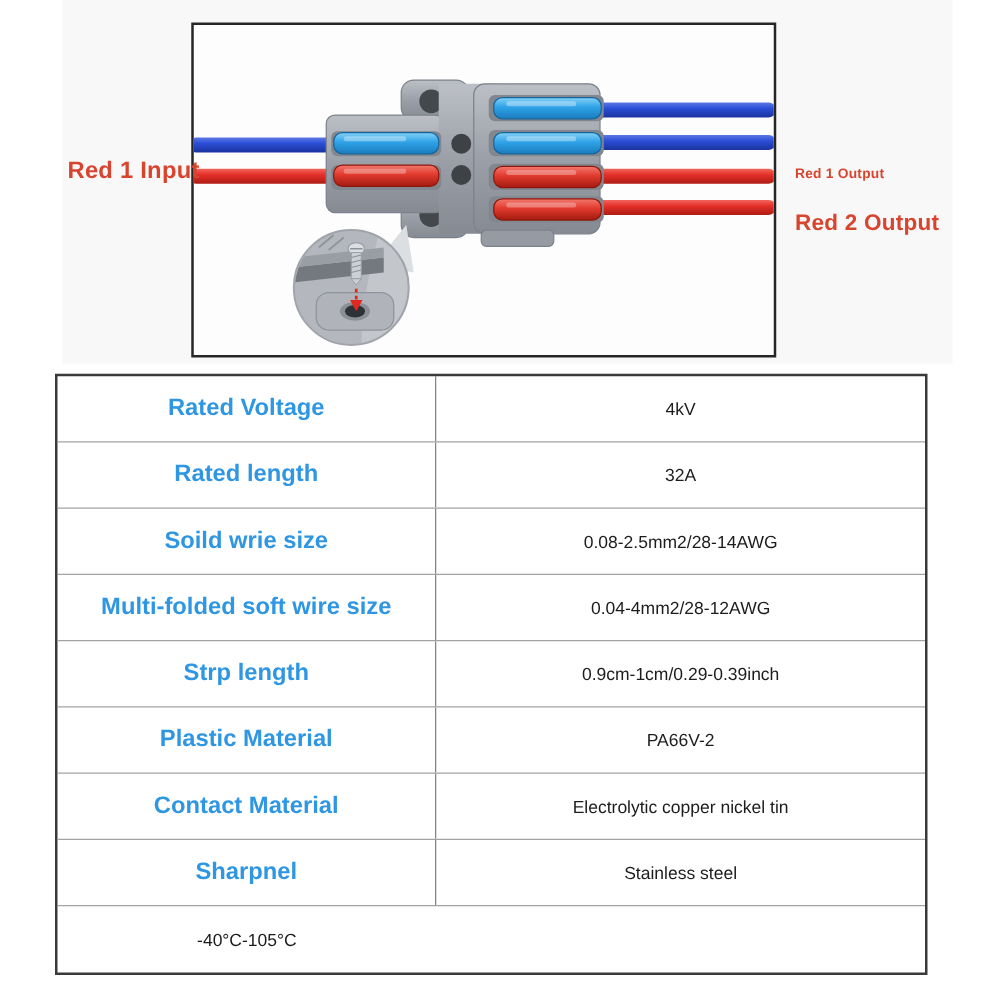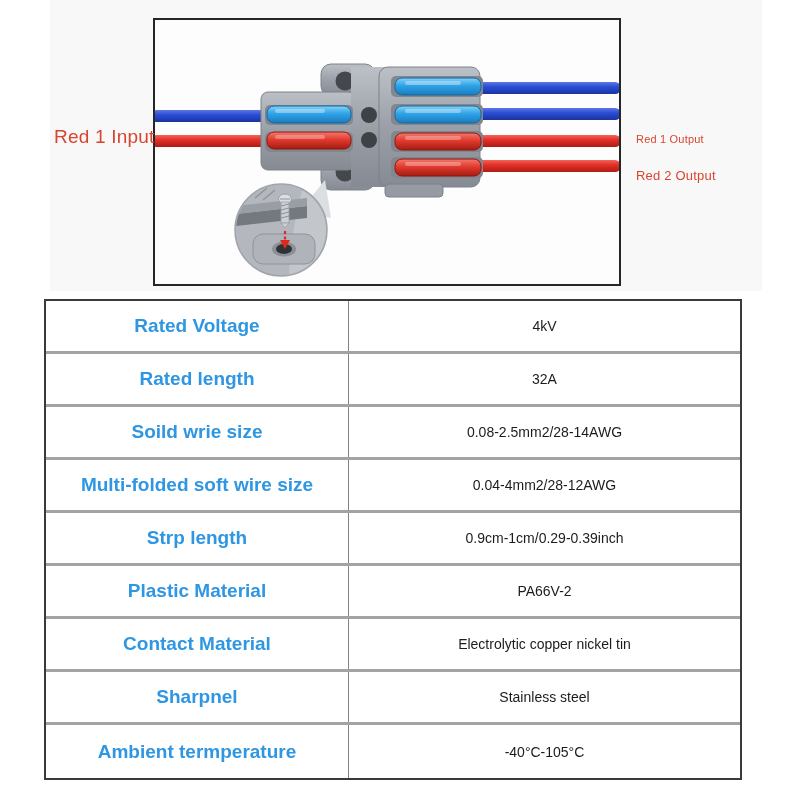--- a/index.html
+++ b/index.html
@@ -11,35 +11,35 @@
   .figure-backdrop{
     position:absolute;left:50px;top:0;width:712px;height:291px;
     background:#f8f8f9;
   }
   .photo-frame{
     position:absolute;left:153px;top:18px;width:464px;height:264px;
     border:2px solid #262626;background:#fdfdfd;
   }
   .photo-frame svg{display:block;}
   .fig-label{
-    position:absolute;color:var(--label-red,#d8452f);font-weight:400;
+    position:absolute;color:var(--label-red,#d8452f);font-weight:700;
     white-space:nowrap;letter-spacing:0.2px;
   }
   .lbl-in{left:54px;top:126px;font-size:19px;}
   .lbl-out1{left:636px;top:133px;font-size:11px;}
-  .lbl-out2{left:636px;top:168px;font-size:13px;}
+  .lbl-out2{left:636px;top:168px;font-size:18px;}
   
   .spec-table{
     position:absolute;left:44px;top:299px;width:698px;height:481px;
     border:2px solid #3a3a3a;background:#ffffff;
     display:grid;grid-template-rows:repeat(9,1fr);box-sizing:border-box;
   }
   .spec-row{
     display:grid;grid-template-columns:303px 1fr;
-    border-bottom:3px solid #a3a3a3;min-height:0;
+    border-bottom:1px solid #a3a3a3;min-height:0;
   }
   .spec-row:last-child{border-bottom:none;}
   .cell{display:flex;align-items:center;justify-content:center;min-height:0;}
   .spec-label{
     border-right:1px solid #828282;
     color:var(--spec-blue,#2e96e2);font-weight:700;font-size:19px;
   }
   .spec-value{color:#1c1c1c;font-size:14px;}
 </style>
 </head>
@@ -209,18 +209,17 @@
     </div>
     <div class="spec-row">
       <div class="cell spec-label">Contact Material</div>
       <div class="cell spec-value">Electrolytic copper nickel tin</div>
     </div>
     <div class="spec-row">
       <div class="cell spec-label">Sharpnel</div>
       <div class="cell spec-value">Stainless steel</div>
     </div>
     <div class="spec-row">
-      <div class="cell spec-label">Ambient termperature</div>
       <div class="cell spec-value">-40°C-105°C</div>
     </div>
   </div>
 
 </div>
 
 </body></html>

